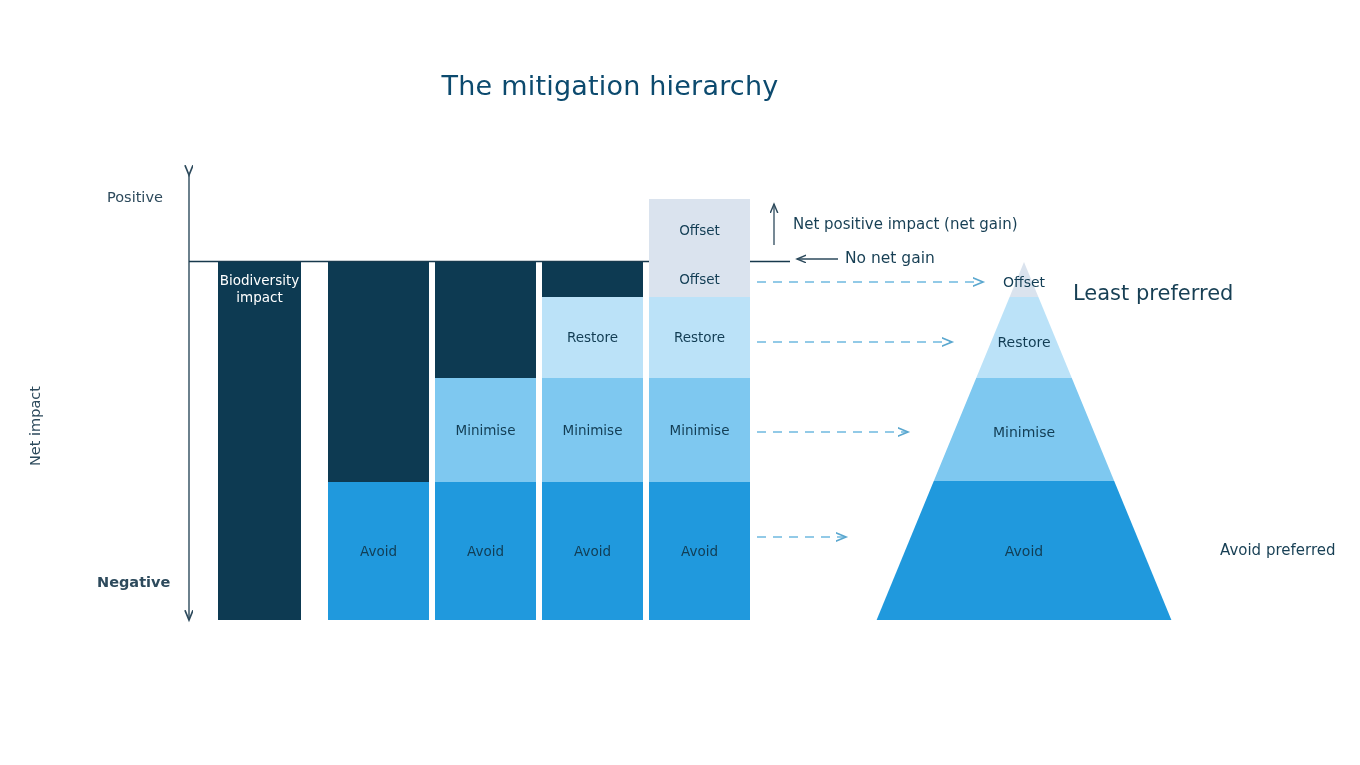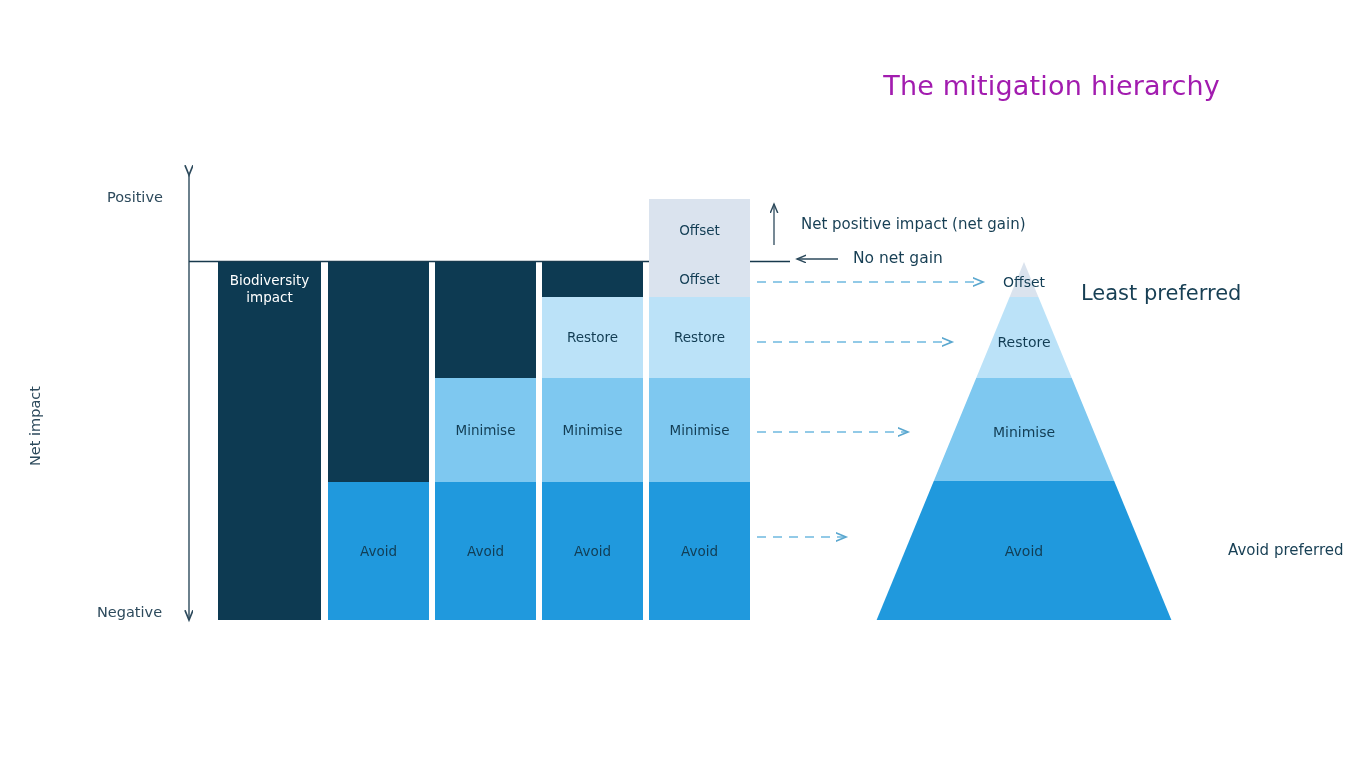--- a/index.html
+++ b/index.html
@@ -4,44 +4,44 @@
 <style>
   html,body{margin:0;padding:0;}
   body{
     width:1360px;height:765px;background:#ffffff;
     font-family:"DejaVu Sans","Liberation Sans",sans-serif;
     color:#0e3d56;overflow:hidden;position:relative;
   }
   #stage{position:absolute;left:0;top:0;width:1360px;height:765px;}
 
   .title{
-    position:absolute;left:0;top:70px;width:1220px;text-align:right;
-    font-size:27px;color:#a21caf;letter-spacing:.2px;font-weight:400;
+    position:absolute;left:0;top:70px;width:1220px;text-align:center;
+    font-size:27px;color:#0c4a6e;letter-spacing:.2px;font-weight:400;
   }
 
   svg.layer{position:absolute;left:0;top:0;width:1360px;height:765px;}
 
   .axis-cap{
     position:absolute;font-size:14.5px;color:#2d4a5c;white-space:nowrap;text-align:center;
   }
   #cap-positive{left:107px;top:189px;}
-  #cap-negative{left:97px;top:604px;}
+  #cap-negative{left:97px;top:574px;font-weight:bold;}
   #cap-netimpact{
     left:-25px;top:418px;width:120px;text-align:center;
     transform:rotate(-90deg);transform-origin:center center;
     font-size:14.5px;color:#2d4a5c;
   }
 
   .bar{position:absolute;}
   .seg{position:absolute;left:0;width:100%;
        display:flex;align-items:center;justify-content:center;
        font-size:13.5px;line-height:1.25;text-align:center;color:#123d54;}
   .seg.dark{color:#ffffff;}
 
-  .note{position:absolute;font-size:15px;color:#173f54;white-space:nowrap;margin-left:8px;}
+  .note{position:absolute;font-size:15px;color:#173f54;white-space:nowrap;}
   #note-netgain{left:793px;top:215px;}
   #note-nonetloss{left:845px;top:249px;font-size:15.5px;}
   #note-least{left:1073px;top:281px;font-size:21px;}
   #note-most{left:1220px;top:541px;font-size:15px;}
 
   .pyr-label{
     position:absolute;text-align:center;font-size:14px;color:#123d54;
     white-space:nowrap;transform:translateX(-50%);
   }
 
@@ -96,21 +96,21 @@
     </g>
     <g>
       <line x1="757" y1="537" x2="846" y2="537" stroke="#6fb9e0" stroke-width="1.5" stroke-dasharray="9 7" marker-end="url(#arrHeadDash)"></line>
     </g>
   </svg>
 
   <div class="axis-cap" id="cap-positive">Positive</div>
   <div class="axis-cap" id="cap-negative">Negative</div>
   <div class="axis-cap" id="cap-netimpact">Net impact</div>
 
-  <div class="bar" style="left:218px;top:262px;width:103px;height:358px;">
+  <div class="bar" style="left:218px;top:262px;width:83px;height:358px;">
     <div class="seg dark" style="top:0px;height:358px;background:#0d3a52;align-items:flex-start;padding-top:10px;box-sizing:border-box;">
       <div style="display:block;">
         <span>Biodiversity</span><br>
         <span>impact</span>
       </div>
     </div>
   </div>
 
   <div class="bar" style="left:328px;top:262px;width:101px;height:358px;">
     <div class="seg" style="top:0px;height:220px;background:#0d3a52;"></div>

